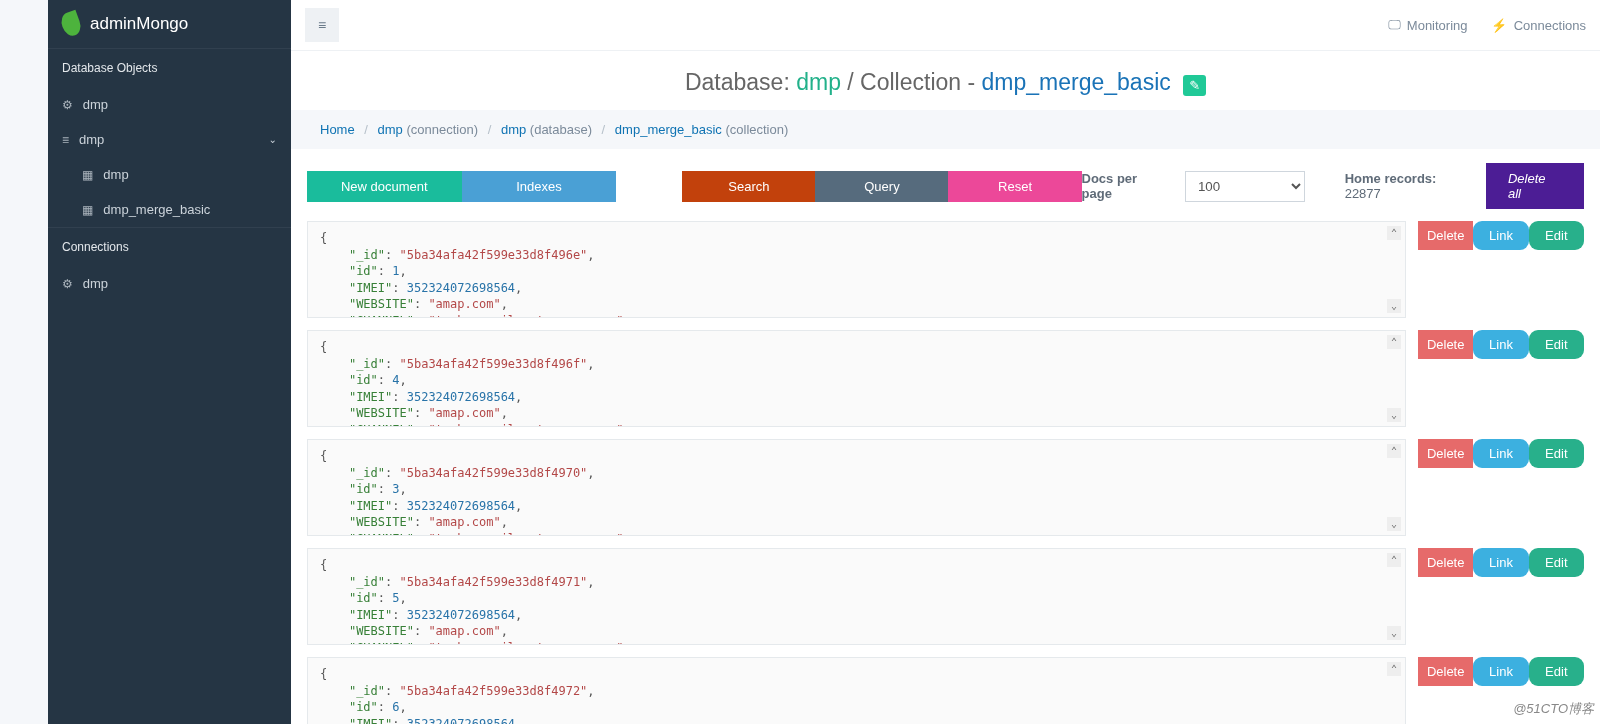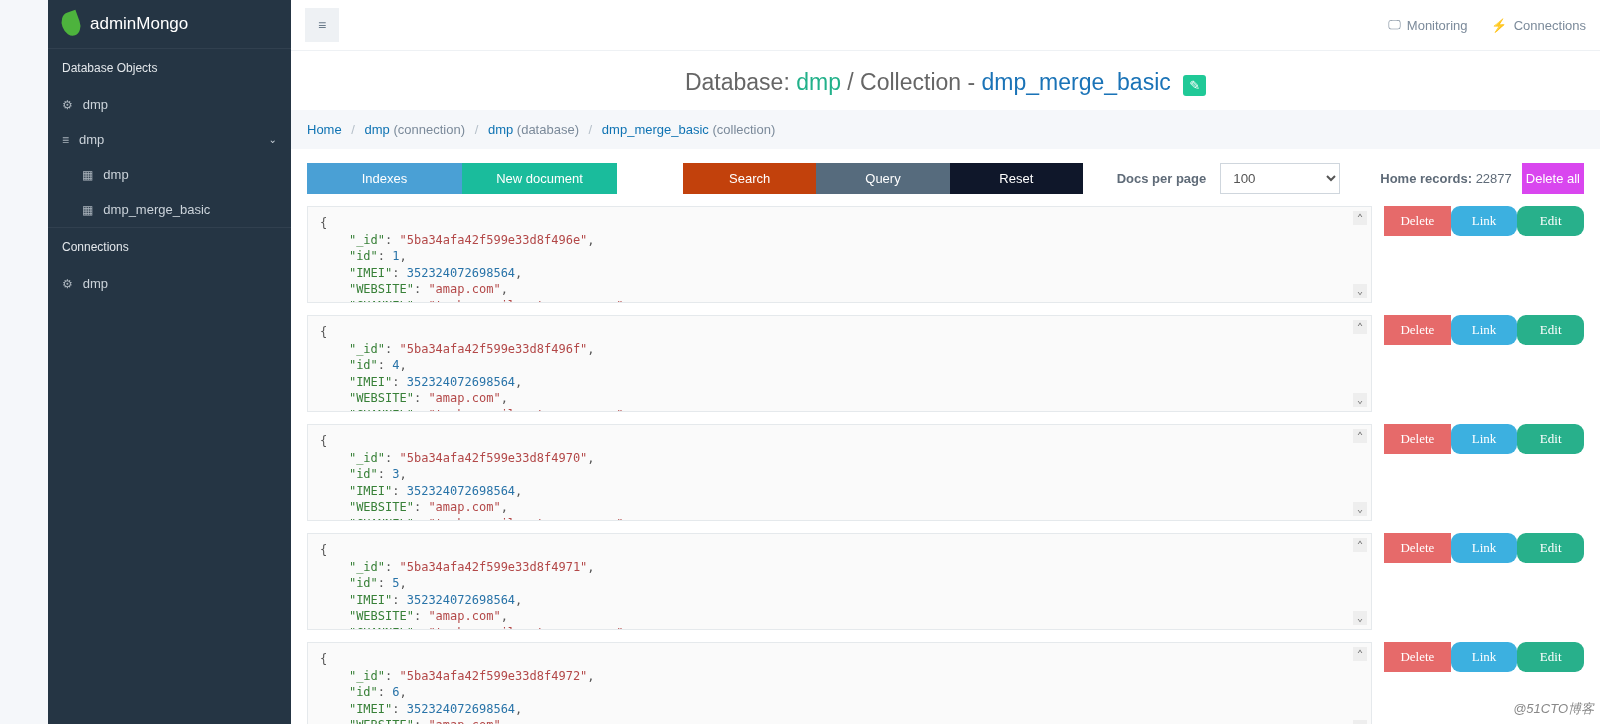--- a/index.html
+++ b/index.html
@@ -20,46 +20,46 @@
 .topbar { display: flex; align-items: center; padding: 8px 14px; color: #7b8a9a; border-bottom: 1px solid #eef1f4; }
 .ham { width: 34px; height: 34px; display: flex; align-items: center; justify-content: center; background: #eef1f4; cursor: pointer; font-size: 14px; color: #6b7b8a; }
 .toplinks { margin-left: auto; display: flex; gap: 24px; }
 .toplinks span { display: flex; align-items: center; gap: 6px; color: #7b8a9a; cursor: pointer; }
 
 .page-title { text-align: center; font-size: 23px; color: #666; padding: 18px 0 14px; font-weight: 400; }
 .page-title .green { color: #22b18a; }
 .page-title .blue { color: #1a73b7; }
 .eb { background: #20c997; color: #fff; padding: 3px 6px; border-radius: 3px; font-size: 13px; margin-left: 6px; }
 
-.breadcrumbs { background: #f5f7fa; padding: 12px 16px; color: #7b8a9a; font-size: 13px; }
+.breadcrumbs { background: #f5f7fa; padding: 12px 29px; color: #7b8a9a; font-size: 13px; }
 .breadcrumbs a { color: #0f73b3; text-decoration: none; cursor: pointer; }
 .muted { color: #7b8a9a; }
 .sep { color: #b6c0ca; padding: 0 6px; }
 
 .content { padding: 14px 16px; overflow: hidden; }
 .ctrlbar { display: flex; align-items: center; gap: 0; margin-bottom: 12px; }
 .btn { padding: 8px 0; text-align: center; color: #fff; font-size: 13px; cursor: pointer; border: none; }
 .btngrp1 { display: flex; width: 310px; }
 .btngrp1 .btn { flex: 1; }
 .btngrp2 { display: flex; width: 400px; margin-left: 66px; }
 .btngrp2 .btn { flex: 1; }
-.g-teal  { background:#1abc9c; } .g-blue  { background:#4aa0d5;} .g-amber { background:#c2410c;} .g-slate { background:#566b7d;} .g-rose { background:#0f172a;}
+.g-teal  { background:#1abc9c; } .g-blue  { background:#4aa0d5;} .g-amber { background:#c2410c;} .g-slate { background:#566b7d;} .g-rose { background:#ec4899;}
 .spacer { flex: 1; }
 .perpage { display: flex; align-items: center; gap: 14px; margin-right: 40px; }
 .perlabel { color: #5f6b78; font-weight: 600; }
 .sel { width: 120px; padding: 6px 8px; border: 1px solid #cfd6dd; background: #fff; color: #555; }
 .total { color: #5f6b78; font-weight: 600; }
 .totnum { font-weight: 400; }
-.del-all { background:#d946ef; color:#fff; padding:8px 4px; margin-left:10px; cursor:pointer; font-size:13px; }
+.del-all { background:#4c1d95; color:#fff; padding:8px 22px; margin-left:10px; cursor:pointer; font-size:13px;font-style:italic; }
 
 .row { display: flex; gap: 12px; margin-bottom: 12px; }
 .doc { flex: 1; background:#fafafa; border:1px solid #e5e9ec; height: 97px; padding: 8px 12px; font-family: Menlo, Consolas, monospace; font-size: 12px; line-height: 16.6px; color:#555; position: relative; overflow: hidden; }
 .doc .scup, .doc .scdn { position:absolute; right:4px; width:14px; height:14px; font-size:10px; color:#666; background:#eee; text-align:center; line-height:14px;}
 .doc .scup{top:4px;} .doc .scdn{bottom:4px;}
-.rowbtns { display:flex; width: 200px; flex-shrink:0; align-self:flex-start;font-family:Liberation Serif, serif;}
+.rowbtns { display:flex; width: 166px; flex-shrink:0; align-self:flex-start;}
 .rowbtns .rb { flex:1; color:#fff; text-align:center; padding:7px 0; font-size:13px; cursor:pointer;}
 .rb-del{background:#e66a6a;} .rb-link{background:#3cb0e0;border-radius:9px;} .rb-edit{background:#28b08b;border-radius:9px;}
 .k{color:#388038;} .s{color:#b34848;} .n{color:#2873a8;}
 
 .watermark{position:fixed;right:6px;bottom:6px;font-size:13px;font-style:italic;color:#888;}
 </style>
 </head>
 <body>
 
 <div class="app">
@@ -122,22 +122,22 @@
       <a>dmp</a>
       <span class="muted"> <span>(database)</span></span>
       <span class="sep">/</span>
       <a>dmp_merge_basic</a>
       <span class="muted"> <span>(collection)</span></span>
     </div>
 
     <div class="content">
       <div class="ctrlbar">
         <div class="btngrp1">
+          <button class="btn g-teal">New document</button>
           <button class="btn g-blue">Indexes</button>
-          <button class="btn g-teal">New document</button>
         </div>
         <div class="btngrp2">
           <button class="btn g-amber">Search</button>
           <button class="btn g-slate">Query</button>
           <button class="btn g-rose">Reset</button>
         </div>
         <div class="spacer"></div>
         <div class="perpage">
           <span class="perlabel">Docs per page</span>
           <select class="sel"><option>100</option></select>

